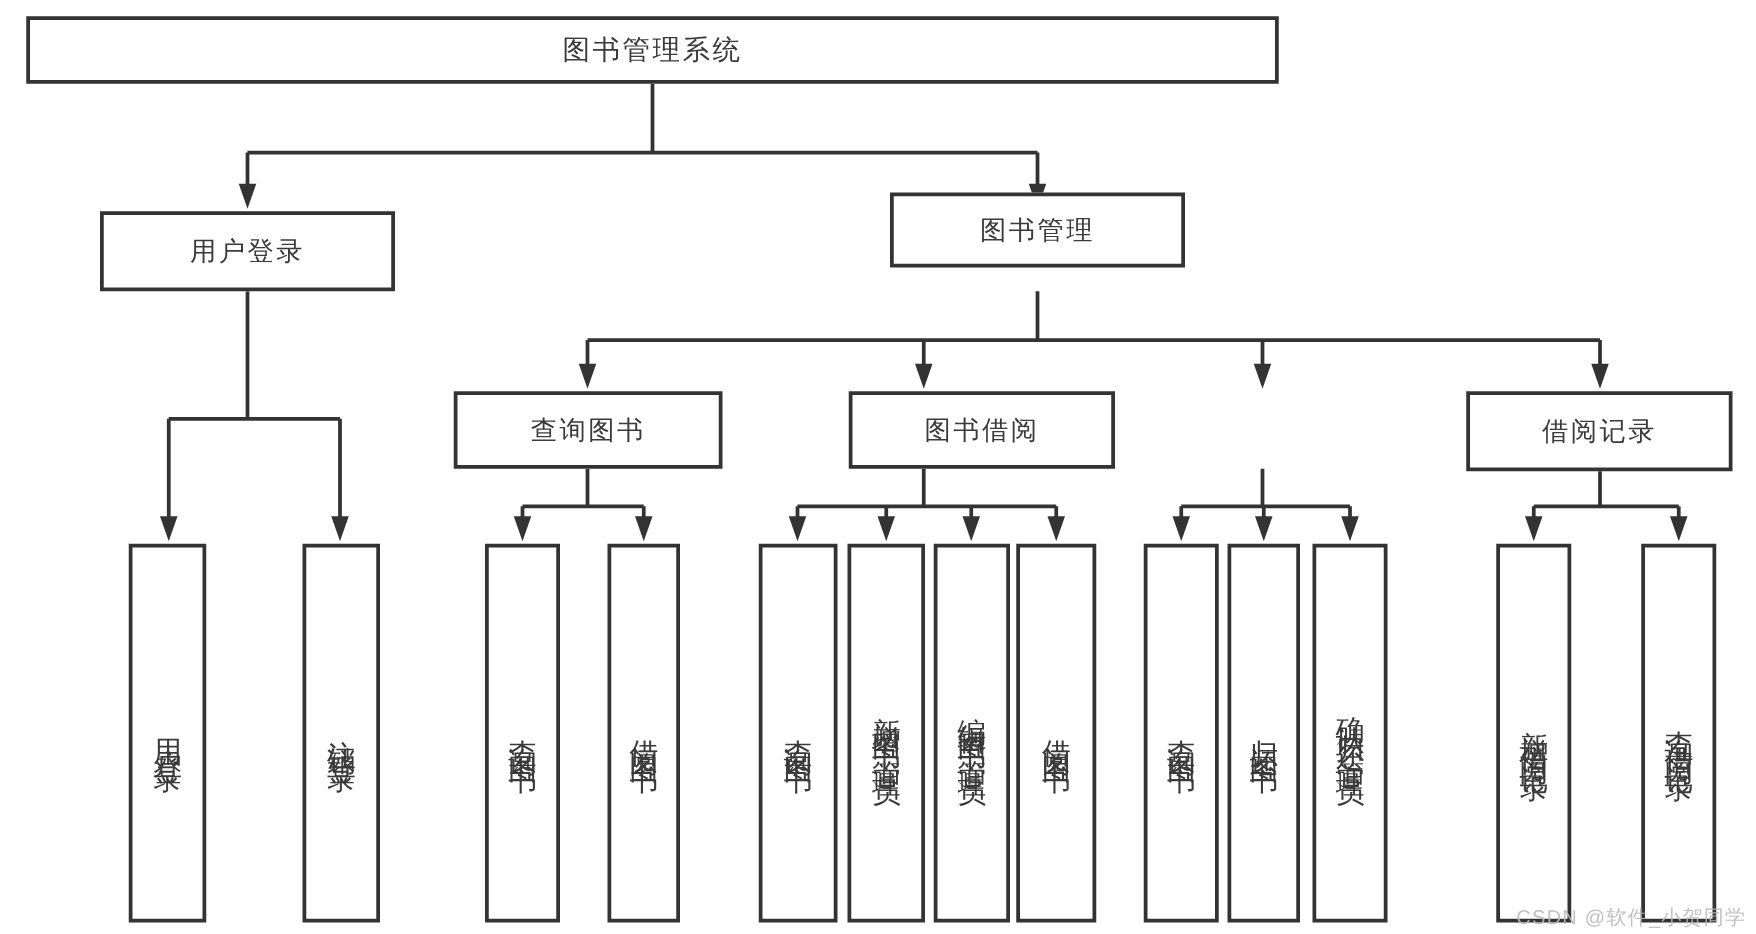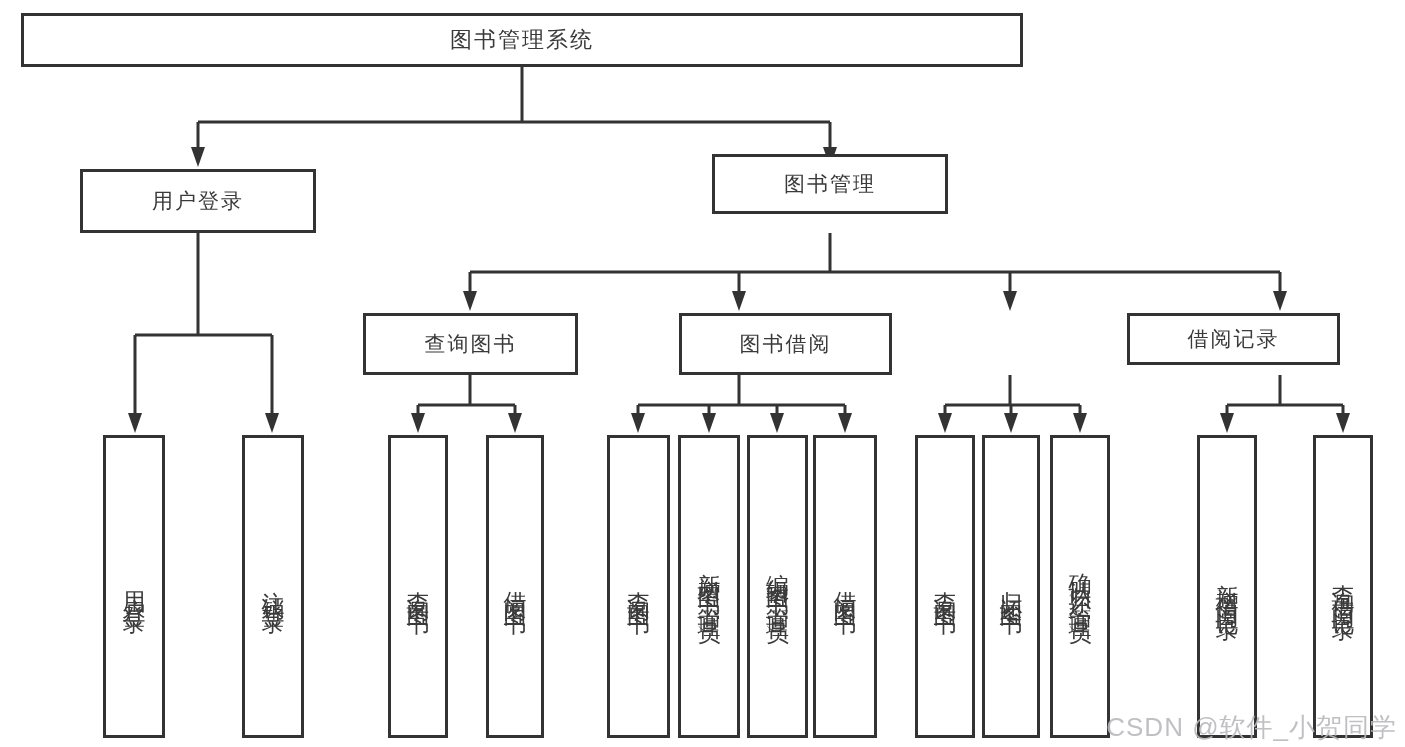--- a/index.html
+++ b/index.html
@@ -43,21 +43,21 @@
     text-orientation: mixed;
     font-size: 23px;
     letter-spacing: 7px;
     line-height: 1;
     max-height: 292px;
   }
   .watermark {
     position: absolute;
     right: 8px;
     bottom: 2px;
-    font-size: 26px;
+    font-size: 16px;
     color: var(--watermark);
     opacity: 0.9;
     letter-spacing: 1px;
     white-space: nowrap;
   }
 </style>
 </head>
 <body>
 
 <div class="canvas">
@@ -92,21 +92,21 @@
     <polygon points="1336,413 1350,413 1343,433"></polygon>
   </svg>
 
   <div class="node h-node root-node" style="left:21px; top:13px; width:1002px; height:54px;">图书管理系统</div>
 
   <div class="node h-node" style="left:80px; top:169px; width:236px; height:64px;">用户登录</div>
   <div class="node h-node" style="left:712px; top:154px; width:236px; height:60px;">图书管理</div>
 
   <div class="node h-node" style="left:363px; top:313px; width:215px; height:62px;">查询图书</div>
   <div class="node h-node" style="left:632px; top:313px; width:213px; height:62px;margin-left:47px;">图书借阅</div>
-  <div class="node h-node" style="left:1127px; top:313px; width:213px; height:52px;">借阅记录</div>
+  <div class="node h-node" style="left:1173px; top:313px; width:213px; height:64px;">借阅记录</div>
 
   <div class="node v-node" style="left:103px; top:435px; width:62px; height:303px;">
     <span class="v-text">用户登录</span>
   </div>
   <div class="node v-node" style="left:242px; top:435px; width:62px; height:303px;">
     <span class="v-text">注销登录</span>
   </div>
 
   <div class="node v-node" style="left:388px; top:435px; width:60px; height:303px;">
     <span class="v-text">查询图书</span>

